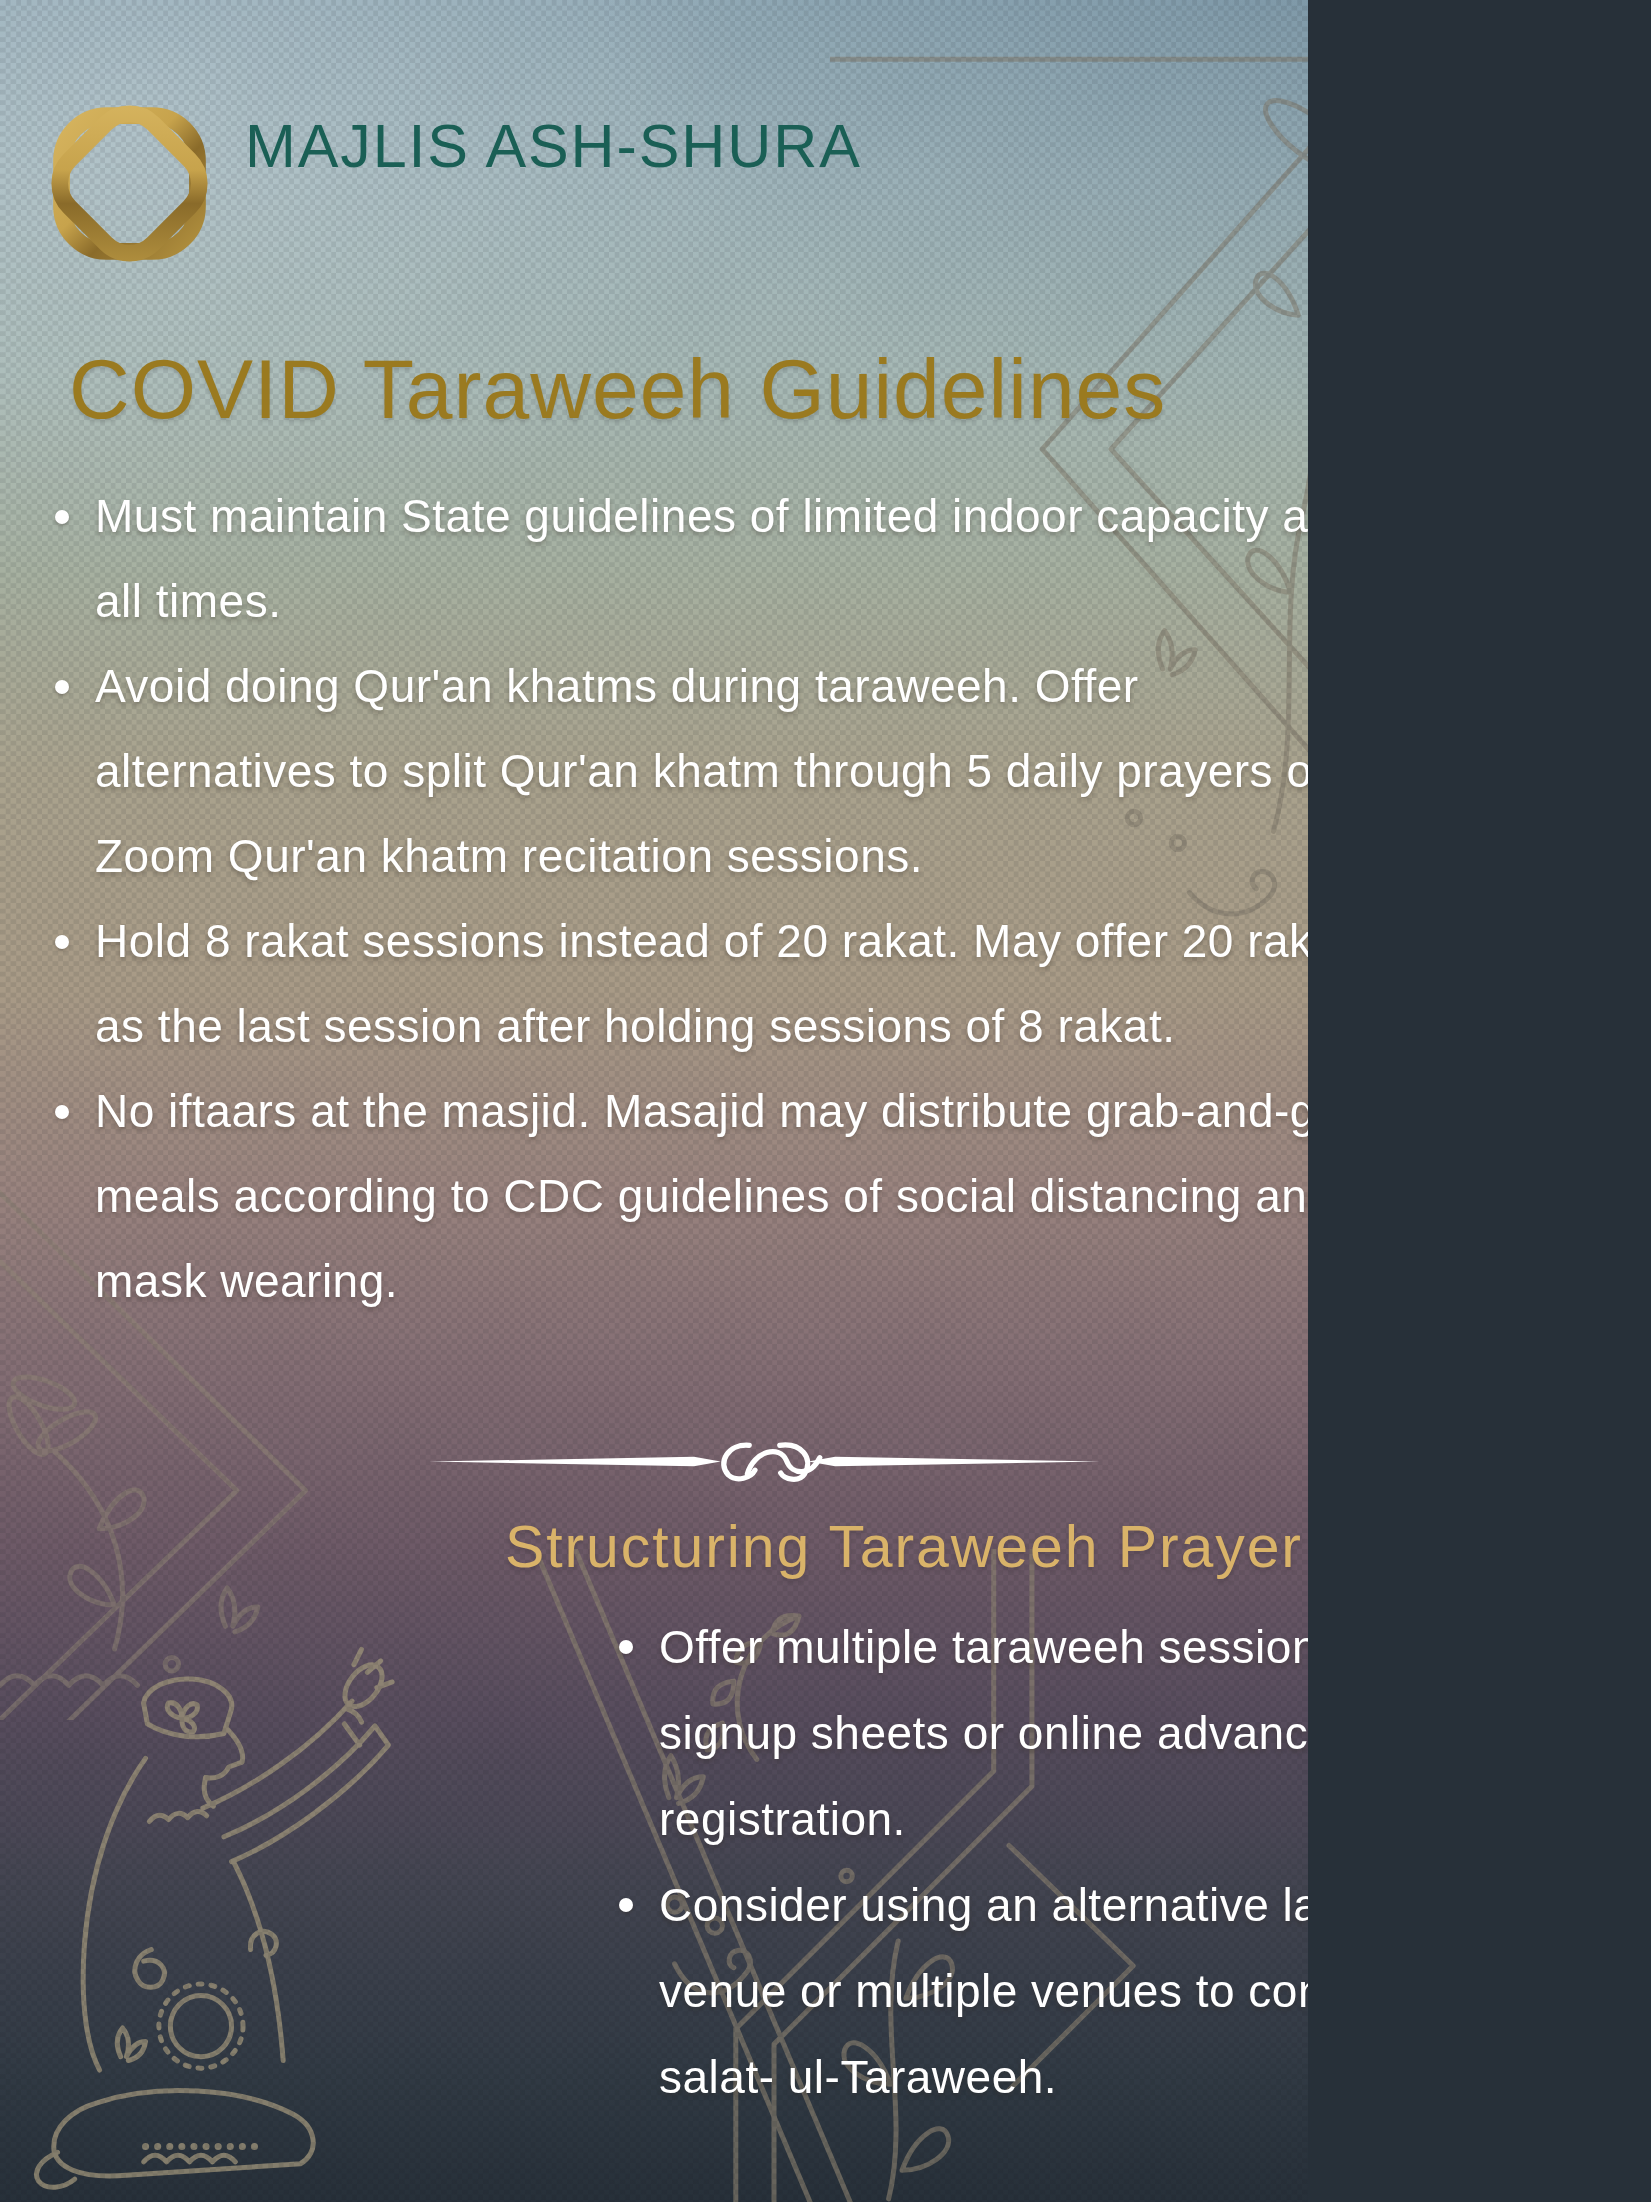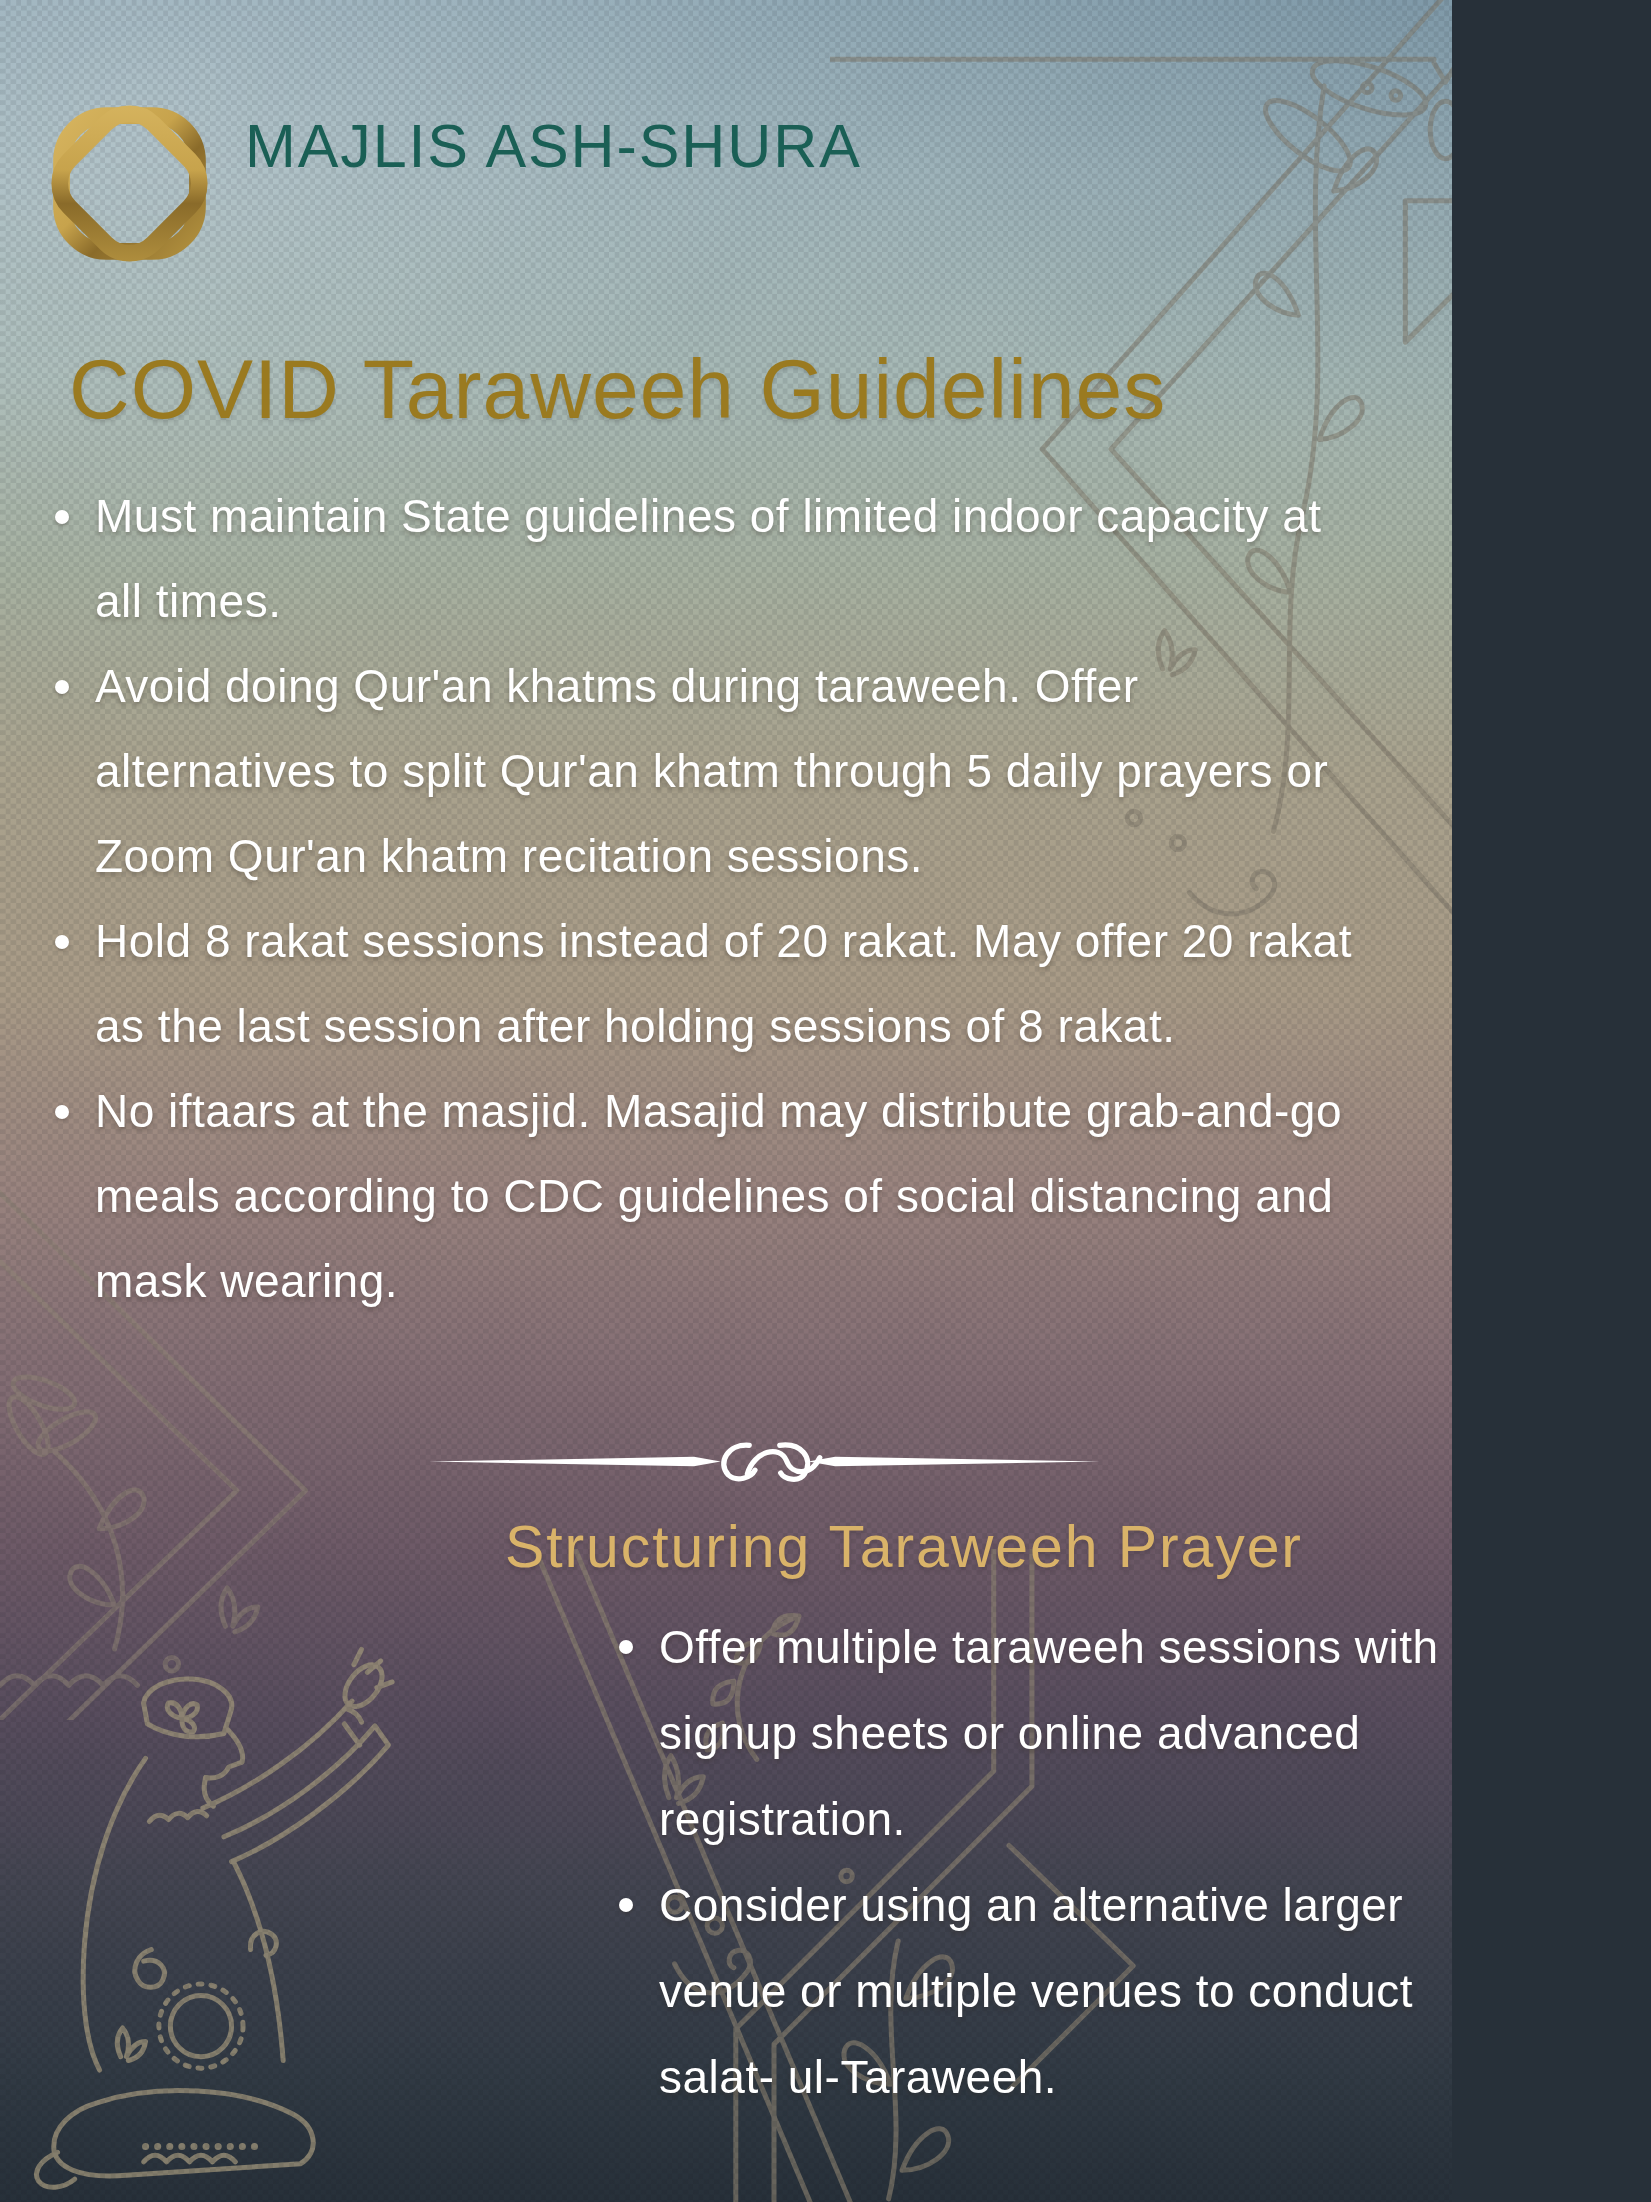--- a/index.html
+++ b/index.html
@@ -1,17 +1,17 @@
 <!DOCTYPE html>
 <html><head>
 <meta charset="utf-8">
 <style>
   html,body{margin:0;padding:0;background:#273039;}
   .poster{
-    position:relative;width:1452px;height:2202px;overflow:hidden;
+    position:relative;width:1308px;height:2202px;overflow:hidden;
     font-family:"Liberation Sans",sans-serif;
     background:
       radial-gradient(956px 726px at 10% 5%, rgba(255,255,255,.20), rgba(255,255,255,0) 65%),
       radial-gradient(1243px 860px at 102% -2%, rgba(47,82,110,.22), rgba(47,82,110,0) 60%),
       linear-gradient(180deg,
         #93abb7 0%, #a1b6bc 8%, #a6b8b5 17%, #a6b0a0 26%, #a9a28d 35%,
         #a89a86 45%, #99837e 54%, #846e74 62%, #6e5a67 70%, #574c5d 78%,
         #424450 86%, #313a44 94%, #273039 100%);
   }
   .checker{

